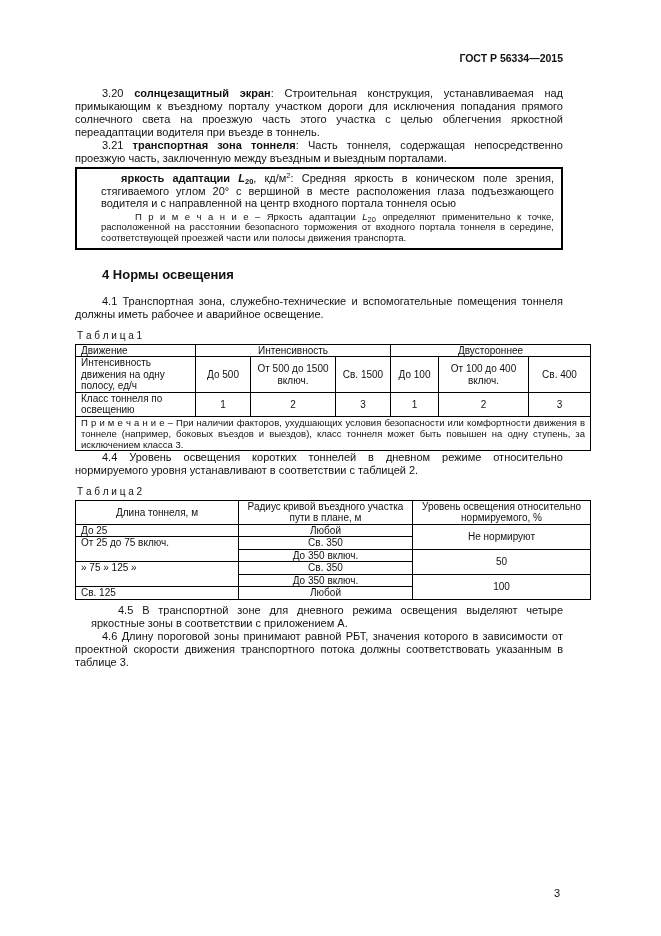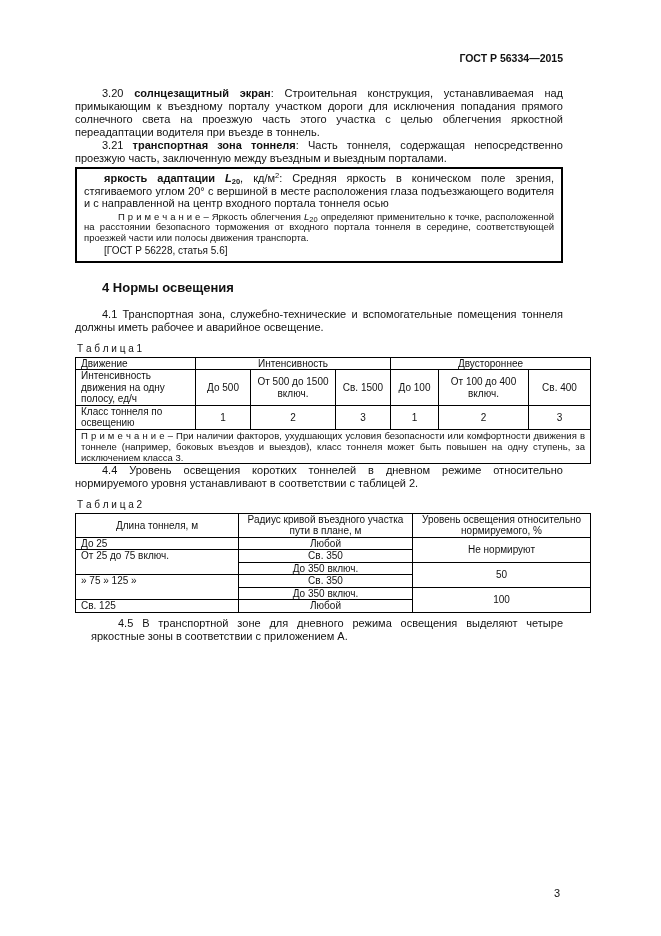--- a/index.html
+++ b/index.html
@@ -12,21 +12,21 @@
     font-family: "Liberation Sans", "DejaVu Sans", sans-serif;
     font-size: 11px;
     line-height: 13px;
     padding: 52px 71px 0 75px;
     box-sizing: border-box;
     overflow: hidden;
   }
   p { margin: 0; }
   .doc-header { text-align: right; font-weight: bold; font-size: 10.5px; margin-bottom: 22px; }
   .para { text-align: justify; text-indent: 27px; }
-  .def-box { border: 2px solid #000; margin: 2px 0 0 0; padding: 3px 7px 4px 7px; }
+  .def-box { border: 2px solid #000; margin: 2px 0 0 0; padding: 3px 7px 4px 24px; }
   .box-def { text-align: justify; text-indent: 20px; line-height: 12.5px; }
   .box-note { font-size: 9.5px; line-height: 10.8px; text-align: justify; text-indent: 34px; margin-top: 2px; }
   .box-source { font-size: 10px; line-height: 12px; padding-left: 20px; margin-top: 1px; }
   .section-heading { font-size: 13px; line-height: 15px; font-weight: bold; margin: 17px 0 13px 27px; }
   .table-label { font-size: 10px; line-height: 12px; margin: 9px 0 2px 2px; }
   .gtable { border-collapse: collapse; width: 515px; font-size: 10px; line-height: 11.5px; table-layout: fixed; }
   .gtable td { border: 1px solid #000; padding: 0 5px; vertical-align: middle; word-wrap: break-word; }
   .gtable .c { text-align: center; }
   .gtable .l { text-align: left; }
   .gtable .vt { vertical-align: top; }
@@ -47,22 +47,21 @@
   </div>
 
   <p class="para"><span>3.20</span> <b>солнцезащитный экран</b><span>: Строительная конструкция, устанавливаемая над примыкающим к въездному порталу участком дороги для исключения попадания прямого солнечного света на проезжую часть этого участка с целью облегчения яркостной переадаптации водителя при въезде в тоннель.</span></p>
 
   <p class="para"><span>3.21</span> <b>транспортная зона тоннеля</b><span>: Часть тоннеля, содержащая непосредственно проезжую часть, заключенную между въездным и выездным порталами.</span></p>
 
 
 
   <div class="def-box">
     <p class="box-def"><b>яркость адаптации </b><b><i>L</i><sub>20</sub></b><span>, кд/м</span><sup>2</sup><span>: Средняя яркость в коническом поле зрения, стягиваемого углом 20° с вершиной в месте расположения глаза подъезжающего водителя и с направленной на центр входного портала тоннеля осью</span></p>
-    <p class="box-note"><span>П р и м е ч а н и е</span><span> – Яркость облегчения </span><i>L</i><sub>20</sub><span> определяют применительно к точке, расположенной на расстоянии безопасного торможения от входного портала тоннеля в середине, соответствующей проезжей части или полосы движения транспорта.</span></p>
-    <p class="box-source">[ГОСТ Р 56228, статья 5.6]</p>
+    <p class="box-note"><span>П р и м е ч а н и е</span><span> – Яркость адаптации </span><i>L</i><sub>20</sub><span> определяют применительно к точке, расположенной на расстоянии безопасного торможения от входного портала тоннеля в середине, соответствующей проезжей части или полосы движения транспорта.</span></p>
   </div>
 
   <h2 class="section-heading">4 Нормы освещения</h2>
 
   <p class="para">4.1 Транспортная зона, служебно-технические и вспомогательные помещения тоннеля должны иметь рабочее и аварийное освещение.</p>
 
   <div class="table-label">Т а б л и ц а  1</div>
   <table class="gtable">
     <colgroup>
       <col style="width:120px">
@@ -140,16 +139,17 @@
         <td class="c" rowspan="2">100</td>
       </tr>
       <tr>
         <td class="l">Св. 125</td>
         <td class="c">Любой</td>
       </tr>
     </tbody>
   </table>
 
   <p class="para mt2">4.5 В транспортной зоне для дневного режима освещения выделяют четыре яркостные зоны в соответствии с приложением А.</p>
+  <p class="para">4.6 Длину пороговой зоны принимают равной РБТ, значения которого в зависимости от проектной скорости движения транспортного потока должны соответствовать указанным в таблице 3.</p>
 
   <div class="page-number">3</div>
 
 </div>
 
 </body></html>

